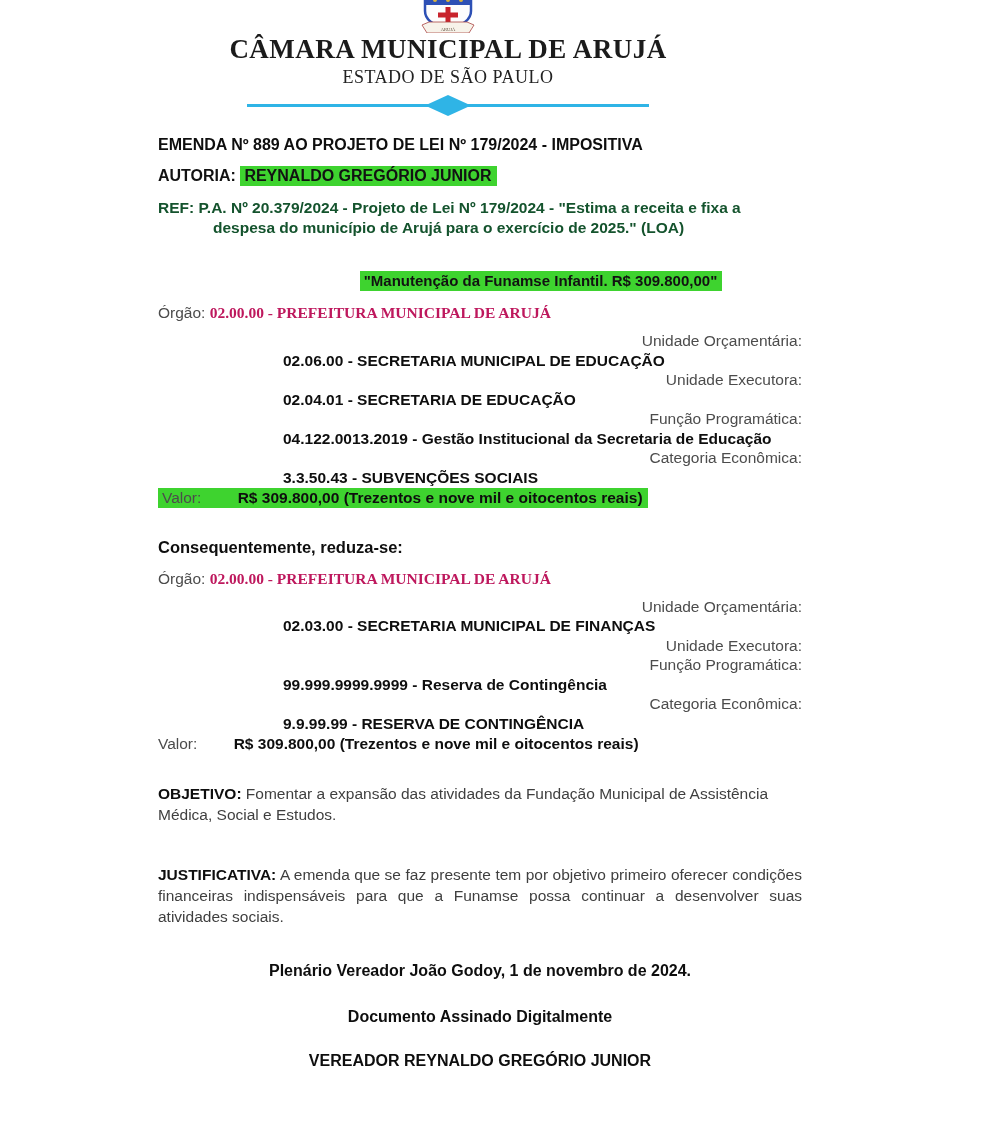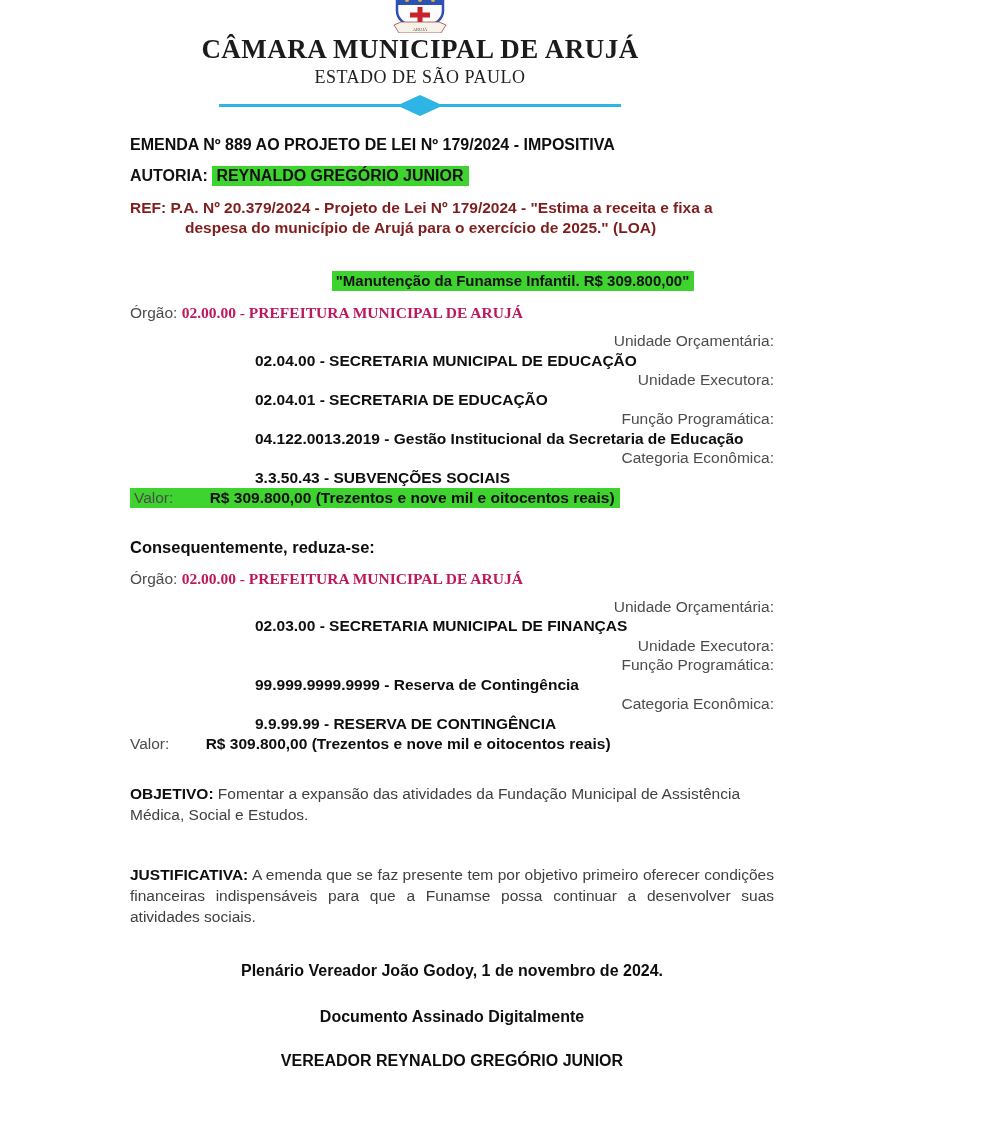--- a/index.html
+++ b/index.html
@@ -12,20 +12,21 @@
     --body-gray:#3f3f3f;
   }
   html,body{margin:0;padding:0;background:#ffffff;}
   .page{
     position:relative;
     width:840px;height:1127px;
     background:#ffffff;
     font-family:"Liberation Sans", sans-serif;
     color:var(--ink);
     overflow:hidden;
+    margin-left:28px;
   }
   
   header{padding-top:0;text-align:center;}
   .crest{height:33px;overflow:hidden;display:flex;justify-content:center;}
   .crest svg{margin-top:-5px;display:block;}
   .crest .shield-field{fill:#fdfdfd;stroke:var(--crest-blue);stroke-width:2.5px;}
   .crest .chief{fill:var(--crest-blue);}
   .crest .gold{fill:#d9b33c;}
   .crest .cross{fill:var(--crest-red);}
   .crest .banner{fill:#f7f3ea;stroke:#a94442;stroke-width:0.8px;}
@@ -48,21 +49,21 @@
     background:var(--accent-cyan);
     clip-path:polygon(50% 0,100% 50%,50% 100%,0 50%);
   }
   
   main{padding:0 66px 0 130px;font-size:15.5px;}
   .emenda-title{margin:20px 0 0;font-weight:bold;font-size:16px;color:#0e0e0e;}
   .autoria{margin:13px 0 0;font-weight:bold;font-size:16px;}
   .hl{background:var(--highlight-green);padding:1px 5px 2px 4px;}
   .ref{
     margin:13px 0 0;font-weight:bold;font-size:15.5px;line-height:20px;
-    padding-left:55px;text-indent:-55px;color:#7f1d1d;
+    padding-left:55px;text-indent:-55px;color:#14532d;
   }
   .quote-wrap{margin:33px -66px 0 0;text-align:center;}
   .quote{display:inline-block;position:relative;left:28px;font-weight:bold;font-size:15px;}
   .section-heading{margin:36px 0 0;font-weight:bold;font-size:16.5px;color:#0e0e0e;}
   .section-heading.first{margin-top:18px;}
   .orgao-line{margin:13px 0 0;color:var(--label-gray);}
   .orgao-line .val{color:#be185d;font-weight:bold;font-family:Liberation Serif, serif;}
   .rows{margin-top:9px;line-height:19.5px;}
   .row-label{color:var(--label-gray);text-align:right;}
   .row-value{font-weight:bold;color:#0e0e0e;padding-left:125px;}
@@ -114,21 +115,21 @@
     <div class="quote-wrap">
       <span class="quote hl">"Manutenção da Funamse Infantil. R$ 309.800,00"</span>
     </div>
 
 
     <p class="orgao-line"><span>Órgão:</span> <span class="val">02.00.00 - PREFEITURA MUNICIPAL DE ARUJÁ</span></p>
 
     <div class="rows">
       <div>
         <div class="row-label">Unidade Orçamentária:</div>
-        <div class="row-value">02.04.00 - SECRETARIA MUNICIPAL DE EDUCAÇÃO</div>
+        <div class="row-value">02.06.00 - SECRETARIA MUNICIPAL DE EDUCAÇÃO</div>
       </div>
       <div>
         <div class="row-label">Unidade Executora:</div>
         <div class="row-value">02.04.01 - SECRETARIA DE EDUCAÇÃO</div>
       </div>
       <div>
         <div class="row-label">Função Programática:</div>
         <div class="row-value">04.122.0013.2019 - Gestão Institucional da Secretaria de Educação</div>
       </div>
       <div>

